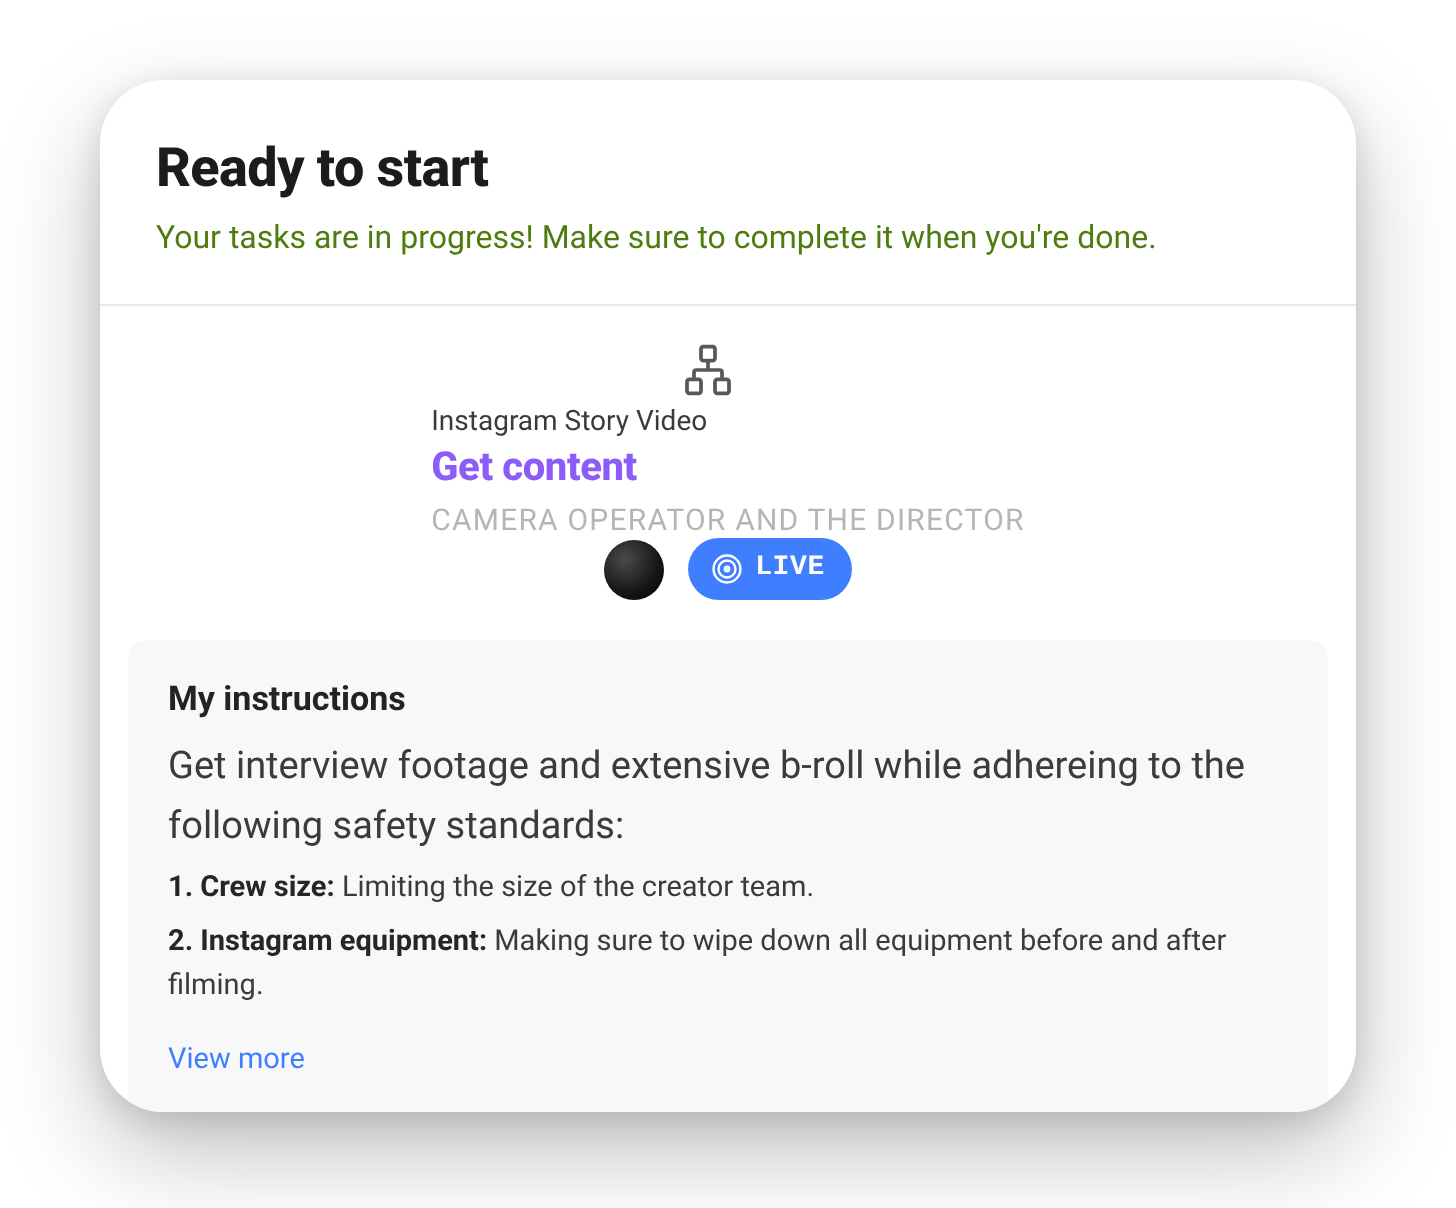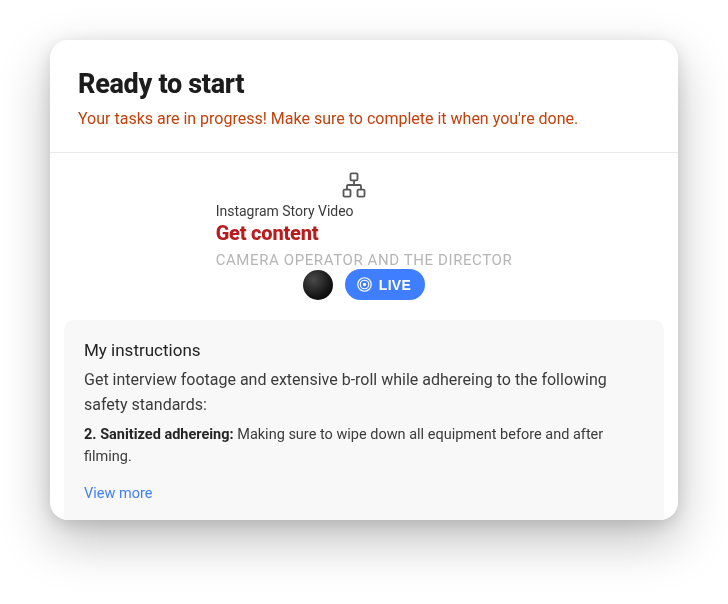--- a/index.html
+++ b/index.html
@@ -12,39 +12,39 @@
       background: #fff;
       width: 728px;
       height: 604px;
       display: flex;
       align-items: flex-start;
       justify-content: center;
       padding: 40px 50px;
     }
     .card {
       background: #fff;
-      border-radius: 18px;
+      border-radius: 32px;
       width: 688px;
       box-shadow: 0 20px 50px rgba(0,0,0,0.25), 0 4px 16px rgba(0,0,0,0.12);
       overflow: hidden;
     }
     .card-header {
       padding: 28px 28px 22px 28px;
       border-bottom: 1px solid #e9e9e9;
     }
     .card-title {
       font-size: 27px;
       font-weight: 800;
       color: #1c1c1c;
       margin-bottom: 8px;
       letter-spacing: -0.3px;
     }
     .card-subtitle {
       font-size: 16px;
-      color: #c2410c;
+      color: #4d7c0f;
       line-height: 1.4;
     }
     .task-row {
       display: flex;
       align-items: center;
       padding: 18px 28px 20px 28px;
       flex-direction: column;
     }
     .task-icon-wrap {
       margin-right: 20px;
@@ -61,21 +61,21 @@
       flex: 1;
     }
     .task-eyebrow {
       font-size: 14px;
       color: #3b3b3b;
       margin-bottom: 2px;
     }
     .task-title {
       font-size: 20px;
       font-weight: 800;
-      color: #b91c1c;
+      color: #8b5cf6;
       margin-bottom: 6px;
       letter-spacing: -0.2px;
     }
     .task-role {
       font-size: 15px;
       color: #b5b5b5;
       letter-spacing: 0.6px;
       text-transform: uppercase;
     }
     .task-right {
@@ -85,50 +85,50 @@
     }
     .avatar {
       width: 30px;
       height: 30px;
       border-radius: 50%;
       background: radial-gradient(circle at 35% 32%, #4a4a4a 0%, #161616 60%, #000 100%);
       flex-shrink: 0;
     }
     .live-badge {
       display: inline-flex;
-      align-items: center;
       gap: 6px;
       background: #3f7fff;
       color: #fff;
       font-weight: 700;
       font-size: 14px;
       letter-spacing: 0.3px;
       padding: 7px 14px 7px 11px;
       border-radius: 999px;
       border: none;
       cursor: pointer;
+      font-family: Liberation Mono, monospace;
     }
     .live-icon-svg {
       width: 17px;
       height: 17px;
     }
     .instructions-card {
       background: #f8f8f8;
       margin: 0 14px 0 14px;
       border-radius: 10px 10px 0 0;
       padding: 20px 20px 18px 20px;
     }
     .instr-title {
       font-size: 17px;
-      font-weight: 400;
+      font-weight: 700;
       color: #232323;
       margin-bottom: 8px;
     }
     .instr-lead {
-      font-size: 16px;
+      font-size: 19px;
       color: #3b3b3b;
       line-height: 1.55;
       margin-bottom: 6px;
     }
     .instr-item {
       font-size: 14.5px;
       color: #3b3b3b;
       line-height: 1.55;
       margin-bottom: 4px;
     }
@@ -181,18 +181,21 @@
         <span>LIVE</span>
       </button>
     </div>
   </div>
 
   <div class="instructions-card">
     <div class="instr-title">My instructions</div>
     <div class="instr-lead">Get interview footage and extensive b-roll while adhereing to the following safety standards:</div>
 
     <div class="instr-item">
-      <b><span>2.</span> <span>Sanitized adhereing:</span></b><span> Making sure to wipe down all equipment before and after filming.</span>
+      <b><span>1.</span> <span>Crew size:</span></b><span> Limiting the size of the creator team.</span>
+    </div>
+    <div class="instr-item">
+      <b><span>2.</span> <span>Instagram equipment:</span></b><span> Making sure to wipe down all equipment before and after filming.</span>
     </div>
 
     <a class="view-more">View more</a>
   </div>
 </div>
 
 </body></html>

